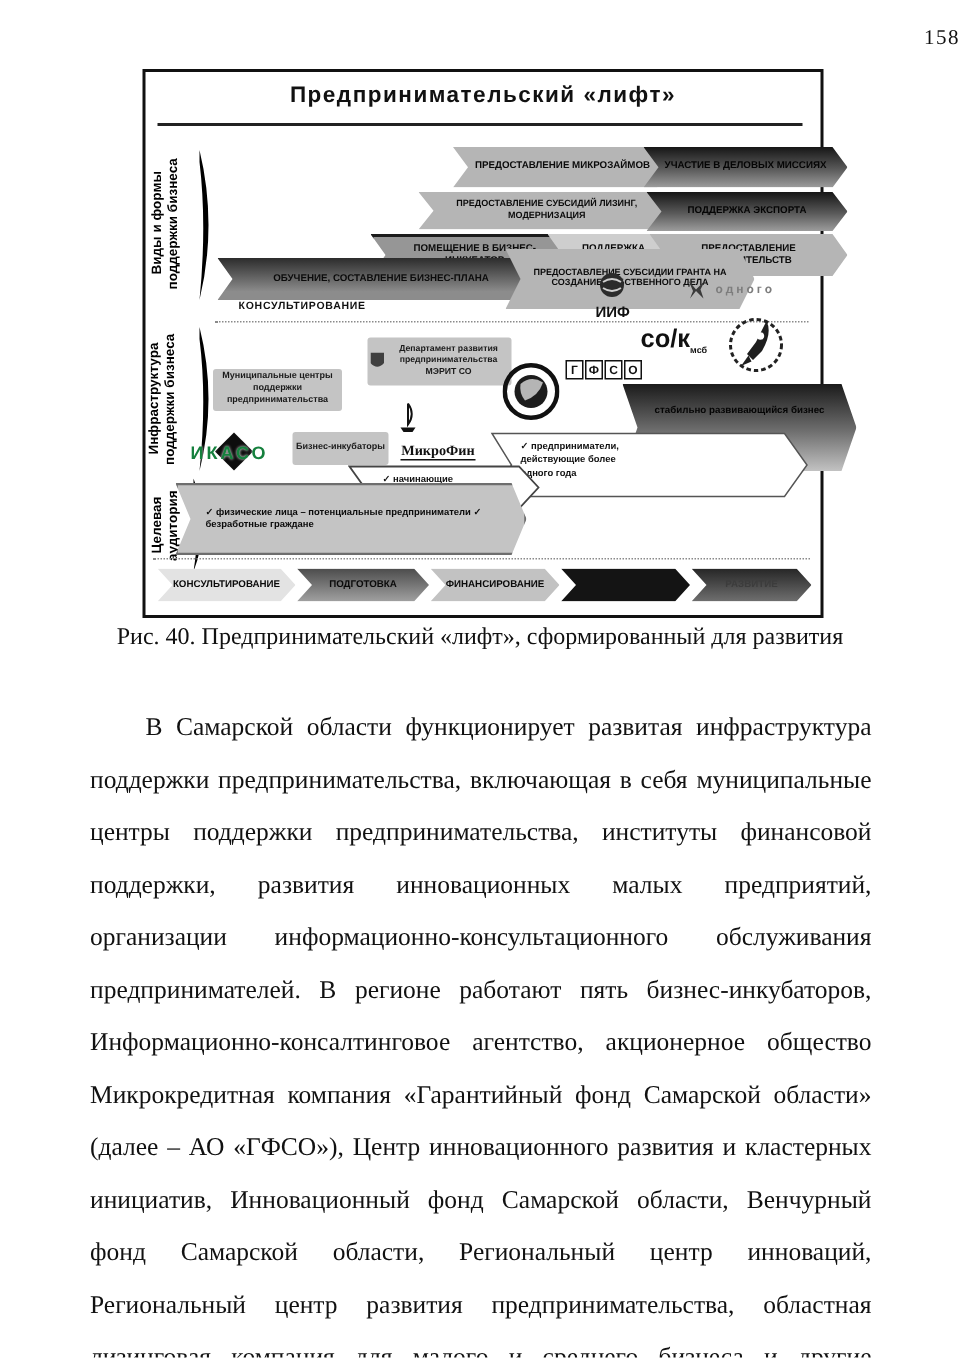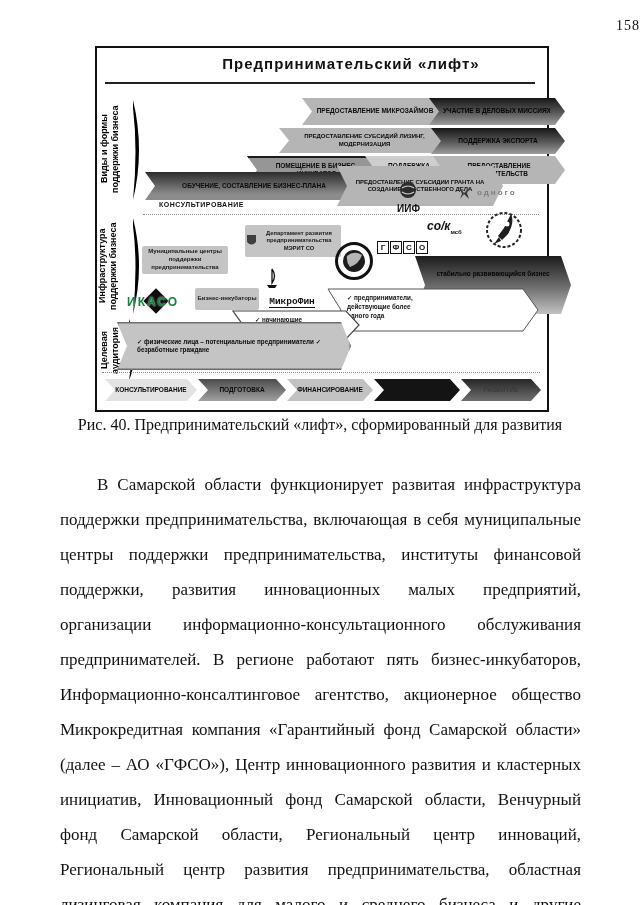--- a/index.html
+++ b/index.html
@@ -7,21 +7,21 @@
     width:640px;height:905px;background:#ffffff;position:relative;
     font-family:"Liberation Serif",serif;color:#111;overflow:hidden;
   }
   .abs{position:absolute;}
   .page-num{top:18px;left:0;width:640px;text-align:right;font-size:14px;letter-spacing:1px;}
   .frame{
     left:95px;top:46px;width:450px;height:362px;
     border:2px solid #111;background:#fff;
   }
   .fig-title{top:7px;left:0;width:100%;text-align:center;
-    font-family:"Liberation Sans",sans-serif;font-weight:bold;font-size:15px;letter-spacing:1px;margin-left:29px;}
+    font-family:"Liberation Sans",sans-serif;font-weight:bold;font-size:15px;letter-spacing:1px;}
   .fig-rule{top:34px;left:8px;width:430px;border-top:2px solid #222;}
   .vlabel{
     writing-mode:vertical-rl;transform:rotate(180deg);
     font-family:"Liberation Sans",sans-serif;font-weight:bold;font-size:9px;
     text-align:center;line-height:1.2;color:#000;
   }
   .arr{
     display:flex;align-items:center;justify-content:center;text-align:center;
     font-family:"Liberation Sans",sans-serif;font-weight:bold;color:#0b0b0b;
     clip-path:polygon(0 0, calc(100% - 10px) 0, 100% 50%, calc(100% - 10px) 100%, 0 100%, 10px 50%);
@@ -133,21 +133,21 @@
       <circle cx="19" cy="19" r="11" fill="#1c1c1c"></circle>
       <path d="M12 14 Q19 8 27 13 Q24 22 15 25 Q11 20 12 14" fill="#e8e8e8" opacity="0.75"></path>
     </svg>
   </div>
 
   <div class="abs" style="left:280px;top:188px;white-space:nowrap;">
     <span class="gfso-letter">Г</span><span class="gfso-letter">Ф</span><span class="gfso-letter">С</span><span class="gfso-letter">О</span>
   </div>
 
   <div class="abs" style="left:330px;top:168px;">
-    <span class="smalltxt" style="font-size:12px;font-style:italic;">со/к</span><span class="smalltxt" style="font-size:6px;vertical-align:sub;">мсб</span>
+    <span class="smalltxt" style="font-size:17px;">со/к</span><span class="smalltxt" style="font-size:6px;vertical-align:sub;">мсб</span>
   </div>
 
   <div class="abs" style="left:387px;top:160px;">
     <svg width="40" height="44" viewBox="0 0 40 44">
       <circle cx="20" cy="22" r="17" fill="none" stroke="#222" stroke-width="2" stroke-dasharray="3 2"></circle>
       <path d="M27 6 Q31 14 24 26 L18 32 L14 28 L20 20 Q24 12 27 6 Z" fill="#1e1e1e"></path>
       <circle cx="23" cy="16" r="2.5" fill="#fff"></circle>
       <path d="M15 29 L10 36 L17 33 Z" fill="#1e1e1e"></path>
     </svg>
   </div>
@@ -163,21 +163,21 @@
 
   <div class="abs box" style="left:98px;top:240px;width:62px;height:20px;font-size:6px;padding:1px;">Бизнес-инкубаторы</div>
 
   <div class="abs" style="left:166px;top:220px;width:58px;text-align:center;">
     <span>
       <svg width="18" height="22" viewBox="0 0 18 22">
           <path d="M9 1 Q14 8 9 15 L9 1" fill="#fff" stroke="#111" stroke-width="1.3"></path>
           <path d="M4 17 H14 L12 20 H6 Z" fill="#111"></path>
         </svg>
     </span>
-    <div class="smalltxt" style="font-family:Liberation Mono, monospace;font-size:9.5px;border-bottom:1.5px solid #111;display:inline-block;">МикроФин</div>
+    <div class="smalltxt" style="font-family:Liberation Serif, serif;font-size:9.5px;border-bottom:1.5px solid #111;display:inline-block;">МикроФин</div>
   </div>
 
   <div class="abs arr" style="left:318px;top:208px;width:128px;height:44px;font-size:6.5px;padding:14px 14px 0 14px;background:linear-gradient(180deg,#1b1b1b 0%,#707070 55%,#c2c2c2 100%);color:#050505;align-items:flex-start;">стабильно развивающийся бизнес</div>
 
   <svg class="outline-arrow" style="left:230px;top:240px;" width="212" height="44" viewBox="0 0 212 44">
     <polygon points="1,1 196,1 211,22 196,43 1,43 14,22" fill="#ffffff" stroke="#555" stroke-width="1"></polygon>
   </svg>
   <div class="abs smalltxt" style="left:250px;top:245px;width:82px;font-size:6.3px;line-height:1.45;">✓ предприниматели, действующие более одного года</div>
 
   <svg class="outline-arrow" style="left:135px;top:262px;" width="128" height="30" viewBox="0 0 128 30">

